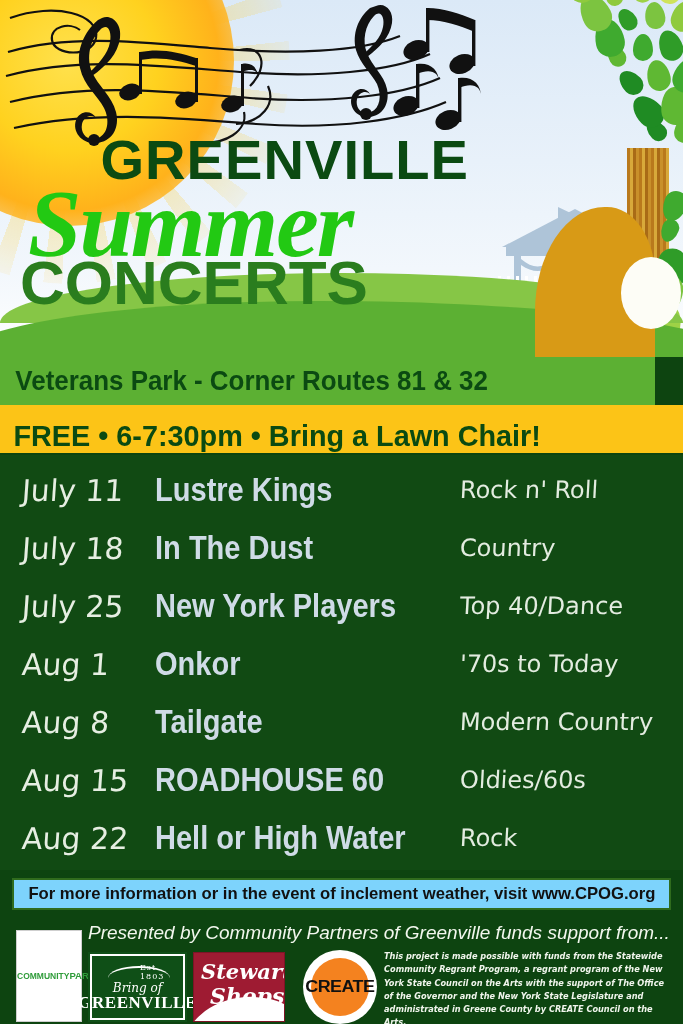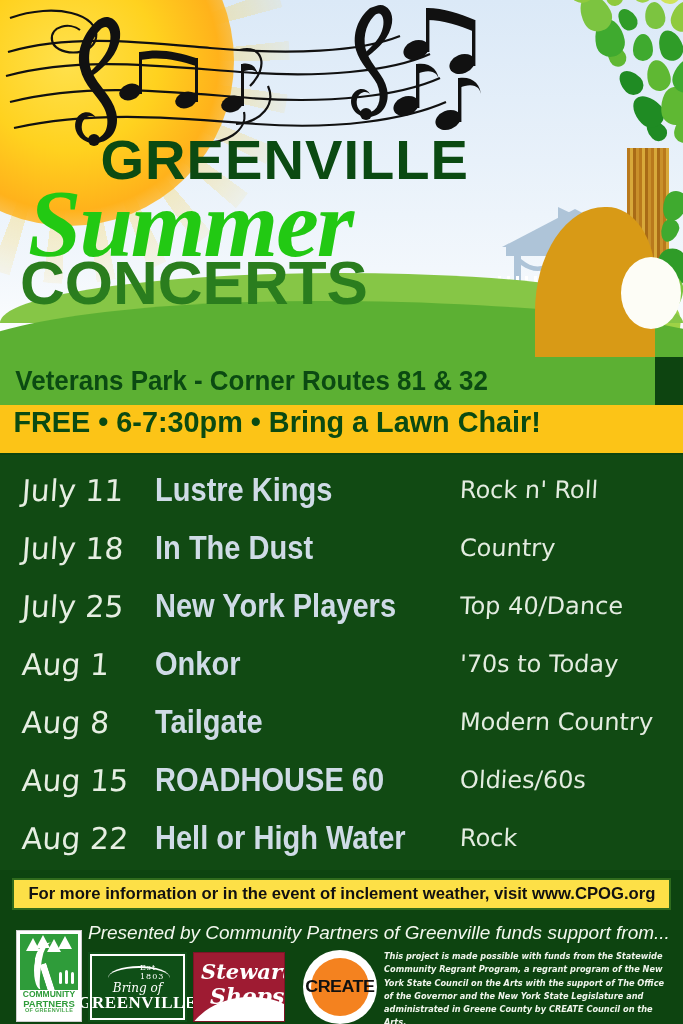--- a/index.html
+++ b/index.html
@@ -93,21 +93,21 @@
   }
   .venue-text{
     font-family:"Liberation Sans",sans-serif;
     font-weight:bold;font-size:27px;color:#0b4a12;
     padding-left:16px;white-space:nowrap;
     transform:scaleX(0.96);transform-origin:left center;
   }
   .free-bar{
     position:absolute;left:0;top:405px;width:683px;height:48px;
     background:#fcc417;
-    display:flex;align-items:flex-start;
+    display:flex;align-items:flex-end;
   }
   .free-text{
     font-family:"Liberation Sans",sans-serif;
     font-weight:bold;font-size:30px;color:#0b4a12;
     padding-left:14px;white-space:nowrap;
     transform:scaleX(0.96);transform-origin:left center;
   }
 
   
   .lineup{
@@ -136,42 +136,42 @@
     flex:1 1 auto;
     font-family:"DejaVu Sans",sans-serif;
     font-size:24px;color:#e3ece0;
     white-space:nowrap;
     transform:skewX(-3deg);
   }
 
   
   .info-bar{
     position:absolute;left:12px;top:878px;width:659px;height:32px;
-    background:#fde047;border:2px solid #2f6b1d;
+    background:#7dd3fc;border:2px solid #2f6b1d;
     box-sizing:border-box;
     display:flex;align-items:center;justify-content:center;
   }
   .info-text{
     font-family:"Liberation Sans",sans-serif;
     font-weight:bold;font-size:17px;color:#111;
     white-space:nowrap;transform:scaleX(0.98);
   }
   .presented{
     position:absolute;left:88px;top:922px;
     font-family:"Liberation Sans",sans-serif;
     font-style:italic;font-size:19px;color:#f2f7ee;white-space:nowrap;
   }
 
   .logos{position:absolute;left:0;top:946px;width:683px;height:78px;}
 
   
   .logo-cpog{
     position:absolute;left:16px;top:-16px;width:66px;height:92px;
     background:#fff;border:1px solid #cfcfcf;box-sizing:border-box;
-    display:flex;flex-direction:column;align-items:center;
+    display:flex;flex-direction:row;align-items:center;
   }
   .cpog-art{position:relative;width:58px;height:56px;margin-top:3px;background:#2f9c3a;overflow:hidden;}
   .cpog-river{position:absolute;left:14px;top:8px;width:18px;height:48px;
      border-left:7px solid #fff;border-radius:60% 0 0 40%/40% 0 0 60%;transform:rotate(8deg);}
   .cpog-river2{position:absolute;left:24px;top:26px;width:20px;height:34px;
      border-left:7px solid #fff;border-radius:0 60% 40% 0/0 40% 60% 0;transform:rotate(-18deg);}
   .cpog-tri{position:absolute;width:0;height:0;border-left:7px solid transparent;border-right:7px solid transparent;border-bottom:13px solid #fff;}
   .cpog-ppl{position:absolute;right:8px;bottom:6px;width:3px;height:12px;background:#fff;border-radius:2px;}
   .cpog-txt{font-family:"Liberation Sans",sans-serif;font-weight:bold;color:#2f9c3a;text-align:center;line-height:1.02;}
   .cpog-t1{font-size:8.5px;}

